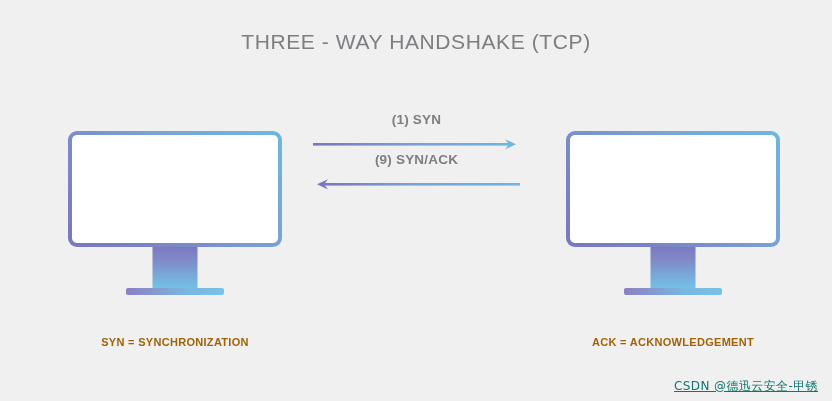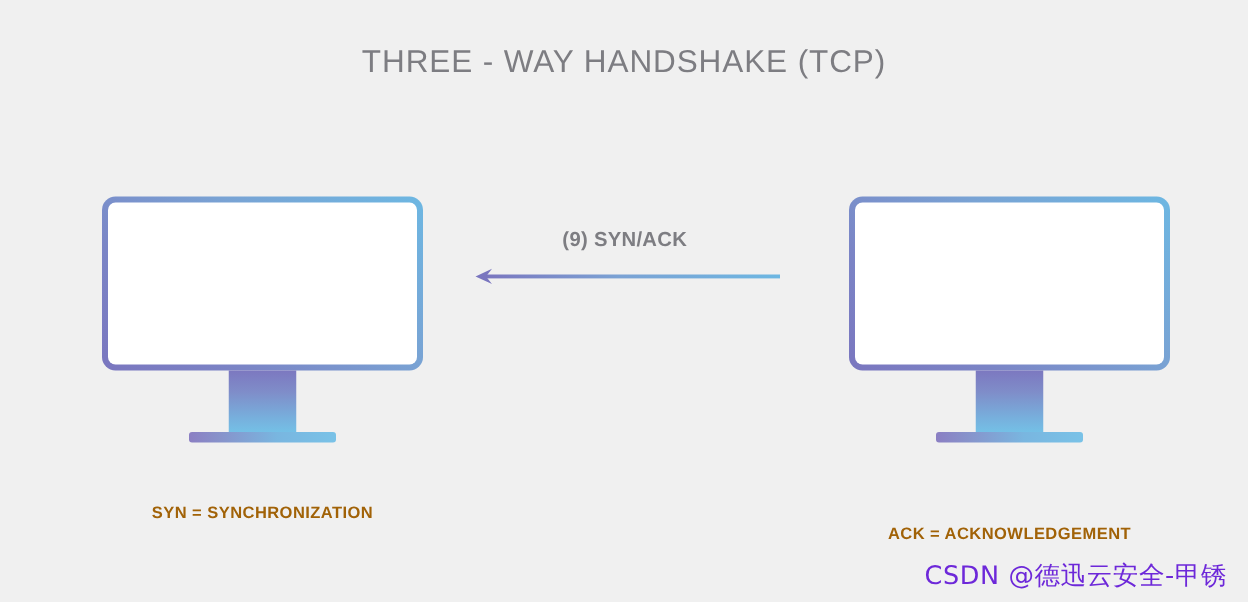--- a/index.html
+++ b/index.html
@@ -131,32 +131,33 @@
     position: absolute;
     top: 336px;
     font-size: 11px;
     font-weight: 700;
     color: #a16207;
     letter-spacing: 0.3px;
     white-space: nowrap;
     text-align: center;
   }
   .caption.left  { left: 68px;  width: 214px; }
-  .caption.right { left: 566px; width: 214px; margin-top: 14px; }
+  .caption.right { left: 566px; width: 214px; }
 
   
   .watermark {
     position: absolute;
     right: 14px;
     bottom: 6px;
-    font-size: 17px;
-    color: #6d28d9;
+    font-size: 12px;
+    color: #0f766e;
     letter-spacing: 0.4px;
     white-space: nowrap;
     font-family: "DejaVu Sans", "Liberation Sans", sans-serif;
+    text-decoration: underline;
   }
 </style>
 </head>
 <body>
 
 <div id="stage">
 
   <div class="title">THREE - WAY HANDSHAKE (TCP)</div>
 
   <div class="monitor left">
@@ -170,20 +171,34 @@
   <div class="monitor right">
     <div class="screen-frame">
       <div class="screen-inner"></div>
     </div>
     <div class="stand-neck"></div>
     <div class="stand-base"></div>
   </div>
 
   <div class="arrows">
 
+    <div class="arrow-row r1">
+      <div class="arrow-label">(1) SYN</div>
+      <svg class="arrow-svg" viewBox="0 0 207 16" preserveAspectRatio="none">
+        <defs>
+          <linearGradient id="gradRight1" x1="0" y1="0" x2="1" y2="0">
+            <stop offset="0%" stop-color="#7a76bf"></stop>
+            <stop offset="55%" stop-color="#7ba2d4"></stop>
+            <stop offset="100%" stop-color="#6db7e2"></stop>
+          </linearGradient>
+        </defs>
+        <rect x="0" y="7" width="196" height="2.6" fill="url(#gradRight1)"></rect>
+        <polygon points="192,3.2 203,8.3 192,13.4 196,8.3" fill="#6db7e2"></polygon>
+      </svg>
+    </div>
 
     <div class="arrow-row r2">
       <div class="arrow-label">(9) SYN/ACK</div>
       <svg class="arrow-svg" viewBox="0 0 207 16" preserveAspectRatio="none">
         <defs>
           <linearGradient id="gradLeft2" x1="0" y1="0" x2="1" y2="0">
             <stop offset="0%" stop-color="#7a76bf"></stop>
             <stop offset="45%" stop-color="#7ba2d4"></stop>
             <stop offset="100%" stop-color="#6db7e2"></stop>
           </linearGradient>

